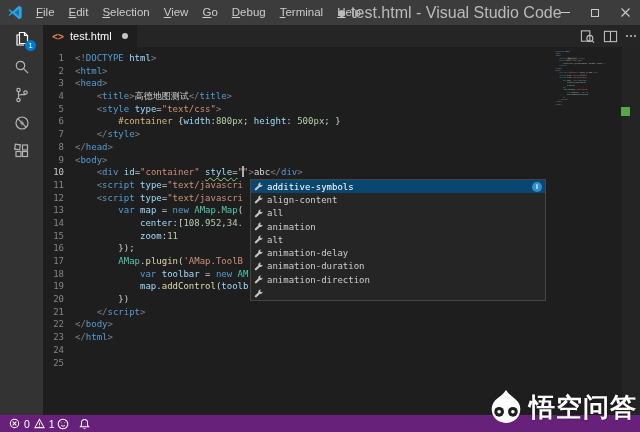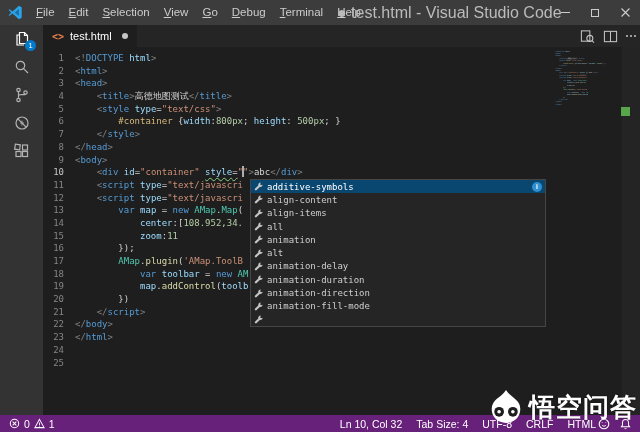--- a/index.html
+++ b/index.html
@@ -375,26 +375,20 @@
         <div class="sg-row" style="">
           <svg width="9" height="9" viewBox="0 0 16 16">
   <path d="M11.5 1 a4 4 0 0 0 -3.9 5 L2 11.6 a1.9 1.9 0 1 0 2.7 2.7 L10.3 8.7 a4 4 0 0 0 5 -3.9 l-2.6 1.1 -1.8 -1.8 1.1 -2.6 a4 4 0 0 0 -0.5 -0.5 z"></path>
           </svg>
           <span>align-content</span>
         </div>
         <div class="sg-row" style="">
           <svg width="9" height="9" viewBox="0 0 16 16">
   <path d="M11.5 1 a4 4 0 0 0 -3.9 5 L2 11.6 a1.9 1.9 0 1 0 2.7 2.7 L10.3 8.7 a4 4 0 0 0 5 -3.9 l-2.6 1.1 -1.8 -1.8 1.1 -2.6 a4 4 0 0 0 -0.5 -0.5 z"></path>
           </svg>
-          <span>align-items</span>
-        </div>
-        <div class="sg-row" style="">
-          <svg width="9" height="9" viewBox="0 0 16 16">
-  <path d="M11.5 1 a4 4 0 0 0 -3.9 5 L2 11.6 a1.9 1.9 0 1 0 2.7 2.7 L10.3 8.7 a4 4 0 0 0 5 -3.9 l-2.6 1.1 -1.8 -1.8 1.1 -2.6 a4 4 0 0 0 -0.5 -0.5 z"></path>
-          </svg>
           <span>all</span>
         </div>
         <div class="sg-row" style="">
           <svg width="9" height="9" viewBox="0 0 16 16">
   <path d="M11.5 1 a4 4 0 0 0 -3.9 5 L2 11.6 a1.9 1.9 0 1 0 2.7 2.7 L10.3 8.7 a4 4 0 0 0 5 -3.9 l-2.6 1.1 -1.8 -1.8 1.1 -2.6 a4 4 0 0 0 -0.5 -0.5 z"></path>
           </svg>
           <span>animation</span>
         </div>
         <div class="sg-row" style="">
           <svg width="9" height="9" viewBox="0 0 16 16">
@@ -412,26 +406,20 @@
           <svg width="9" height="9" viewBox="0 0 16 16">
   <path d="M11.5 1 a4 4 0 0 0 -3.9 5 L2 11.6 a1.9 1.9 0 1 0 2.7 2.7 L10.3 8.7 a4 4 0 0 0 5 -3.9 l-2.6 1.1 -1.8 -1.8 1.1 -2.6 a4 4 0 0 0 -0.5 -0.5 z"></path>
           </svg>
           <span>animation-duration</span>
         </div>
         <div class="sg-row" style="">
           <svg width="9" height="9" viewBox="0 0 16 16">
   <path d="M11.5 1 a4 4 0 0 0 -3.9 5 L2 11.6 a1.9 1.9 0 1 0 2.7 2.7 L10.3 8.7 a4 4 0 0 0 5 -3.9 l-2.6 1.1 -1.8 -1.8 1.1 -2.6 a4 4 0 0 0 -0.5 -0.5 z"></path>
           </svg>
           <span>animation-direction</span>
-        </div>
-        <div class="sg-row" style="">
-          <svg width="9" height="9" viewBox="0 0 16 16">
-  <path d="M11.5 1 a4 4 0 0 0 -3.9 5 L2 11.6 a1.9 1.9 0 1 0 2.7 2.7 L10.3 8.7 a4 4 0 0 0 5 -3.9 l-2.6 1.1 -1.8 -1.8 1.1 -2.6 a4 4 0 0 0 -0.5 -0.5 z"></path>
-          </svg>
-          <span>animation-fill-mode</span>
         </div>
         <div class="sg-row" style="">
           <svg width="9" height="9" viewBox="0 0 16 16">
   <path d="M11.5 1 a4 4 0 0 0 -3.9 5 L2 11.6 a1.9 1.9 0 1 0 2.7 2.7 L10.3 8.7 a4 4 0 0 0 5 -3.9 l-2.6 1.1 -1.8 -1.8 1.1 -2.6 a4 4 0 0 0 -0.5 -0.5 z"></path>
           </svg>
         </div>
       </div>
   </div>
 
   <div class="statusbar">
@@ -440,27 +428,20 @@
         <circle cx="6" cy="6" r="4.6"></circle>
           <path d="M4 4 L8 8 M8 4 L4 8"></path>
       </svg>
       <span>0</span>
       <svg width="11" height="11" viewBox="0 0 12 12">
         <path d="M6 1.5 L11 10.5 H1 Z"></path>
           <path d="M6 5 v3 M6 9.2 v0.6" stroke-width="1"></path>
       </svg>
       <span>1</span>
     </div>
-    <div class="sb-right" id="sb-right">
-        <span class="sb-item">Ln 10, Col 32</span>
-        <span class="sb-item">Tab Size: 4</span>
-        <span class="sb-item">UTF-8</span>
-        <span class="sb-item">CRLF</span>
-        <span class="sb-item">HTML</span>
-      </div>
     <div class="sb-icons">
       <svg width="12" height="12" viewBox="0 0 12 12">
         <circle cx="6" cy="6" r="4.8"></circle>
           <path d="M4 7.2 c0.8 1.3 3.2 1.3 4 0" stroke-width="0.9"></path>
         <path d="M4.2 4.4 v0.6 M7.8 4.4 v0.6" stroke-width="1.1"></path>
       </svg>
       <svg width="11" height="12" viewBox="0 0 12 13">
         <path d="M6 1.5 c2.2 0 3.3 1.6 3.3 3.6 v2.8 l1.2 1.6 H1.5 l1.2 -1.6 V5.1 c0 -2 1.1 -3.6 3.3 -3.6 z"></path>
         <path d="M4.8 10.8 a1.3 1.3 0 0 0 2.4 0" stroke-width="0.9"></path>
       </svg>

